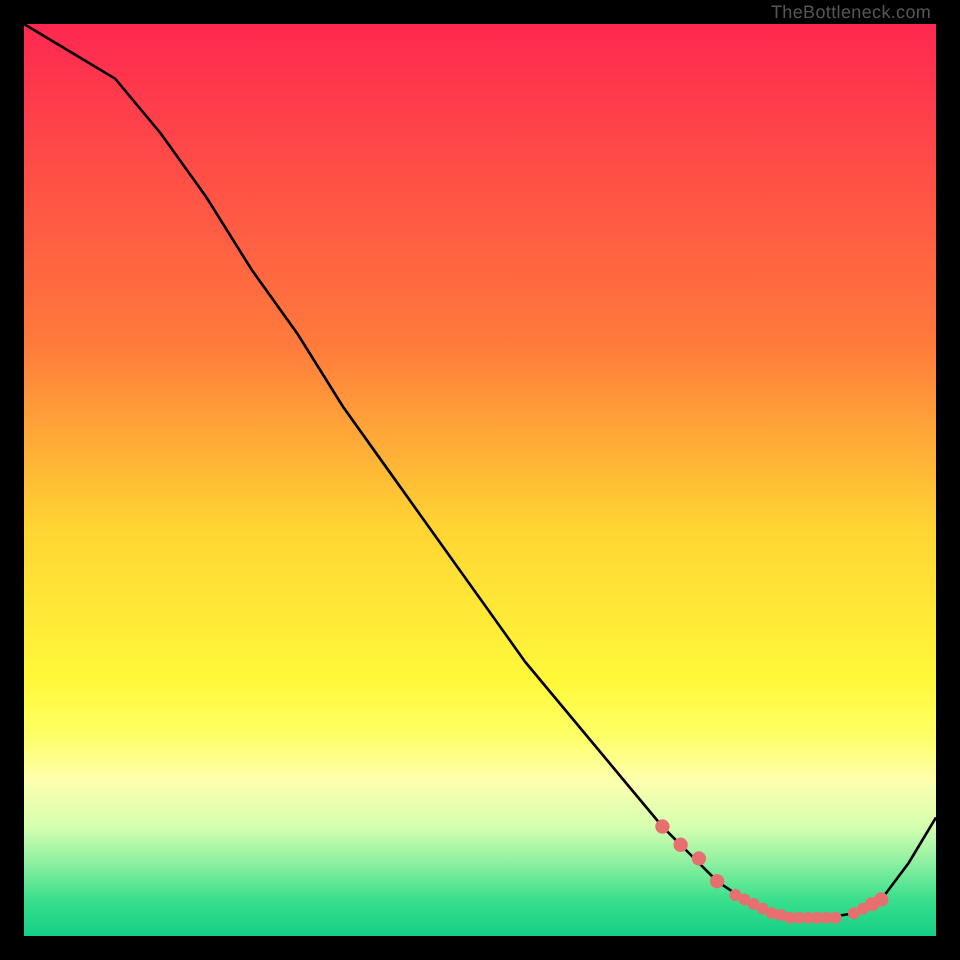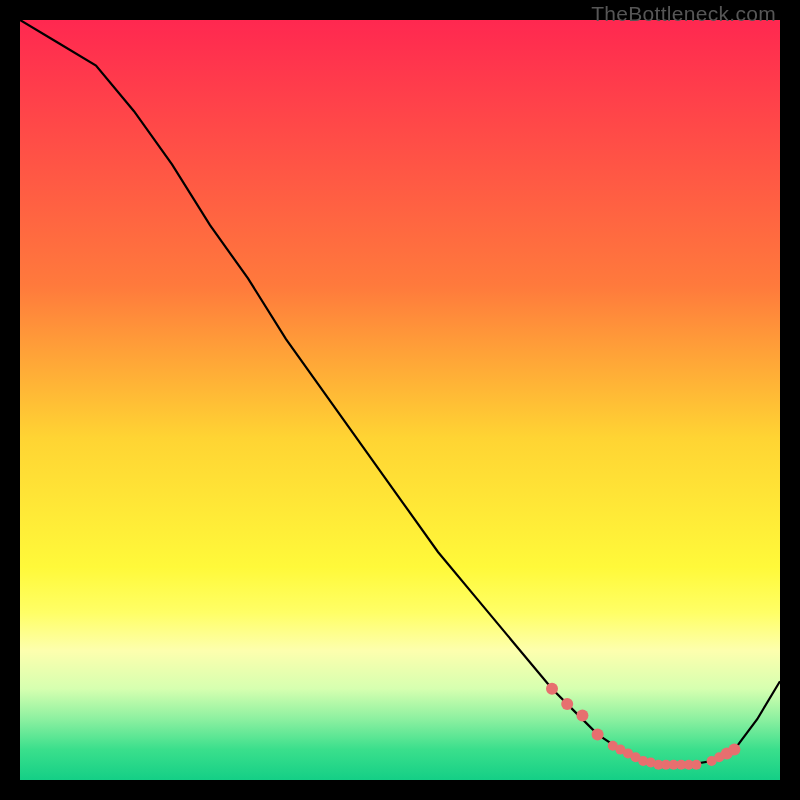--- a/index.html
+++ b/index.html
@@ -16,21 +16,21 @@
     top: 20px;
     width: 760px;
     height: 760px;
     background: #000;
   }
   .watermark {
     position: absolute;
     top: 2px;
     right: 24px;
     font-family: Arial, Helvetica, sans-serif;
-    font-size: 21px;
+    font-size: 15px;
     color: #565656;
     letter-spacing: 0.3px;
     z-index: 10;
   }
   svg {
     position: absolute;
     left: 20px;
     top: 20px;
   }
 </style>

